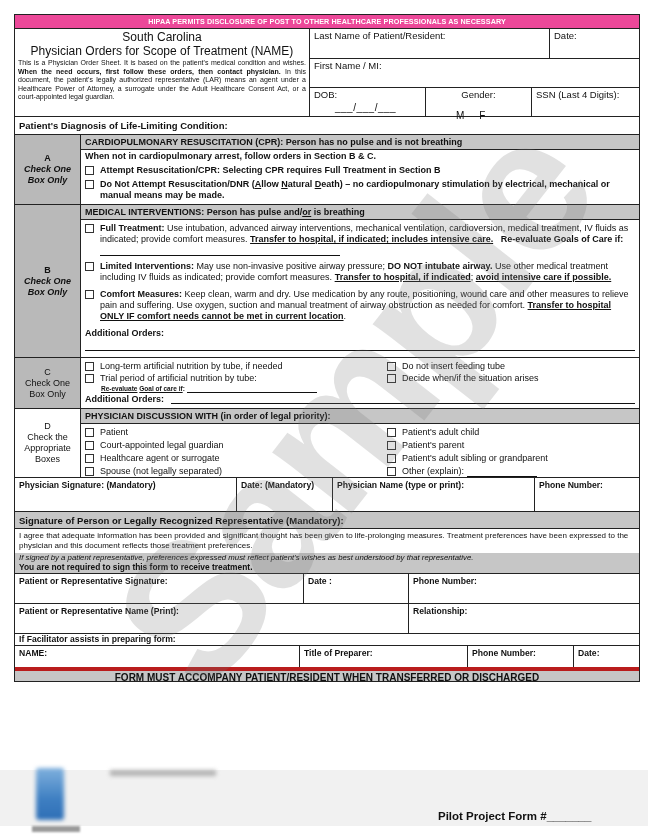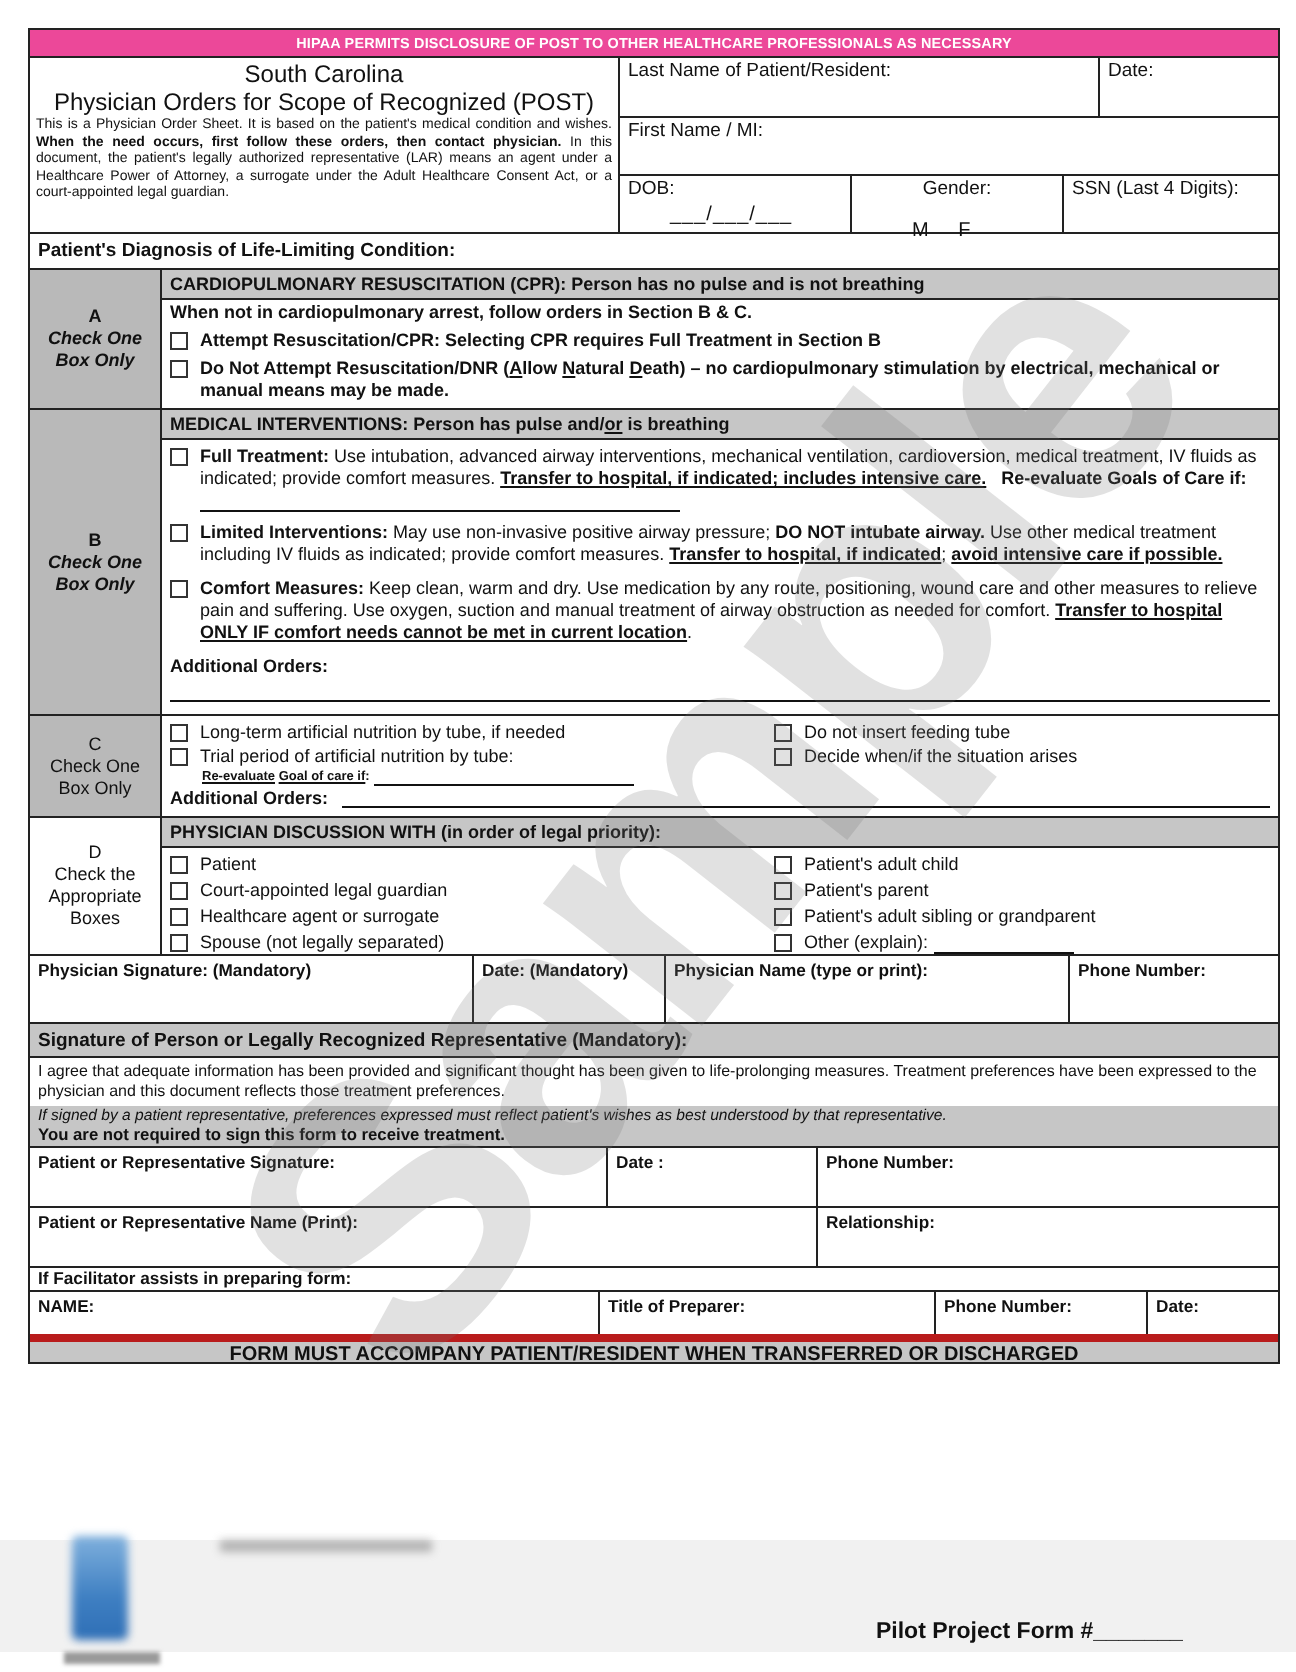--- a/index.html
+++ b/index.html
@@ -98,21 +98,21 @@
 <body>
 
 <div class="page">
 
   <div class="form">
     <div class="hdr-bar">HIPAA PERMITS DISCLOSURE OF POST TO OTHER HEALTHCARE PROFESSIONALS AS NECESSARY</div>
 
     <div class="row" style="border-top:1px solid #222;">
       <div class="cell title-block">
         <div class="t1">South Carolina</div>
-        <div class="t2">Physician Orders for Scope of Recognized (POST)</div>
+        <div class="t2">Physician Orders for Scope of Treatment (NAME)</div>
         <div class="desc"><span>This is a Physician Order Sheet. It is based on the patient's medical condition and wishes. </span><span class="b">When the need occurs, first follow these orders, then contact physician.</span><span> In this document, the patient's legally authorized representative (LAR) means an agent under a Healthcare Power of Attorney, a surrogate under the Adult Healthcare Consent Act, or a court-appointed legal guardian.</span></div>
       </div>
       <div class="cell patient-grid">
         <div class="prow" style="height:29px;">
           <div class="pc" style="width:239px;"><span>Last Name of Patient/Resident:</span></div>
           <div class="pc" style="flex:1;"><span>Date:</span></div>
         </div>
         <div class="prow" style="height:29px;">
           <div class="pc" style="flex:1;"><span>First Name / MI:</span></div>
         </div>

